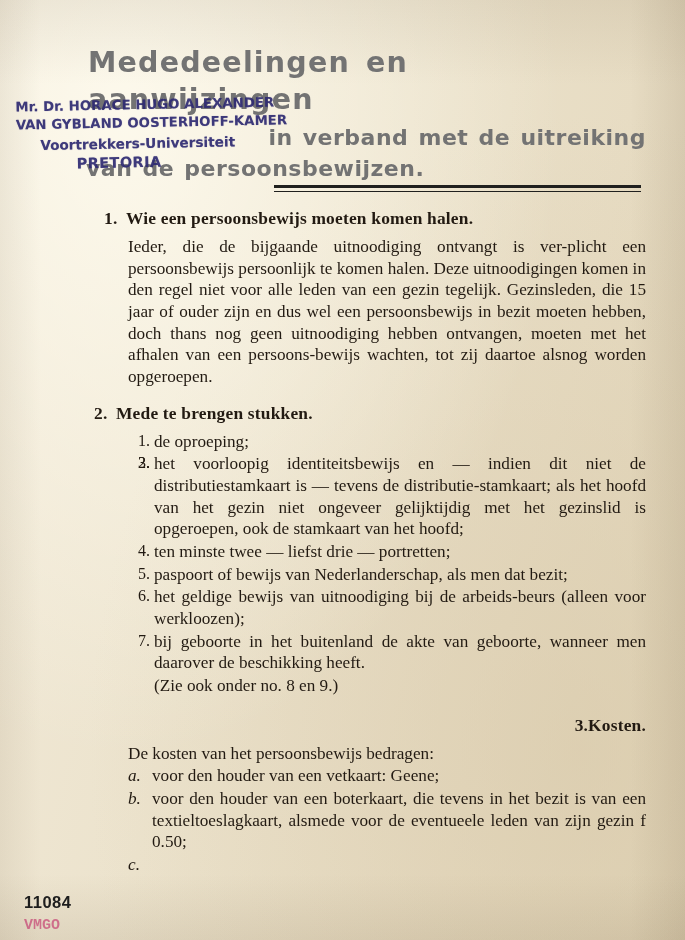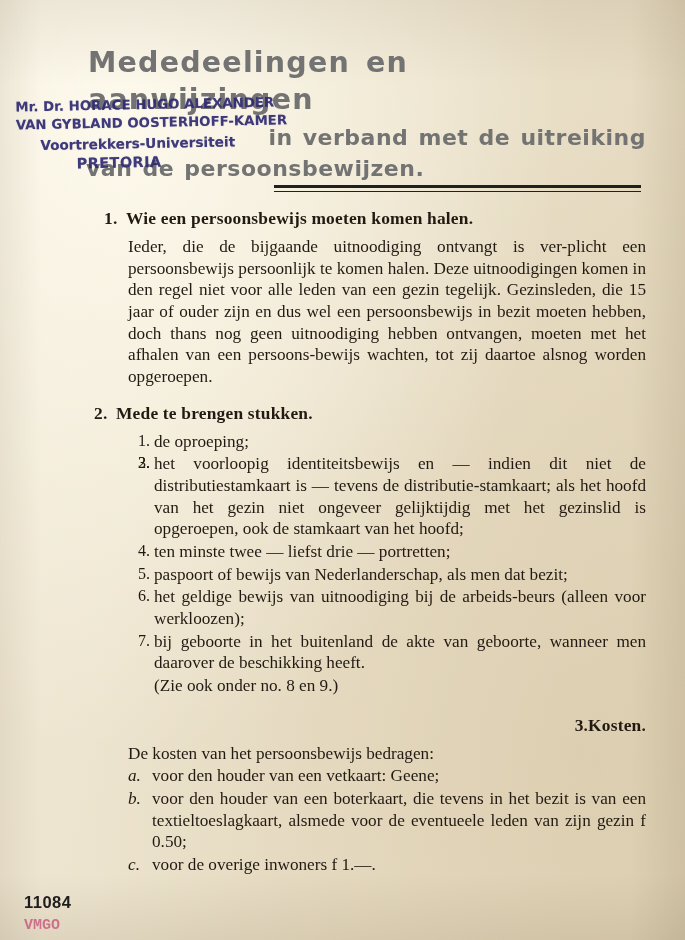--- a/index.html
+++ b/index.html
@@ -241,19 +241,19 @@
       </ol>
     <div class="note">(Zie ook onder no. 8 en 9.)</div>
 
     <div class="sec-head sec-3">
       <span class="num">3.</span><span>Kosten.</span>
     </div>
     <div class="kosten-intro">De kosten van het persoonsbewijs bedragen:</div>
     <ol class="alpha" id="list3">
         <li><span class="mark">a.</span><span>voor den houder van een vetkaart: Geene;</span></li>
         <li><span class="mark">b.</span><span>voor den houder van een boterkaart, die tevens in het bezit is van een textieltoeslagkaart, alsmede voor de eventueele leden van zijn gezin f 0.50;</span></li>
-        <li><span class="mark">c.</span><span>voor de overige inwoners f 1.—.</span></li>
+        <li><span class="mark">c.</span></li>
       </ol>
   </div>
 
   <div class="footer-num">11084</div>
   <div class="footer-sub">VMGO</div>
 </div>
 
 </body></html>

